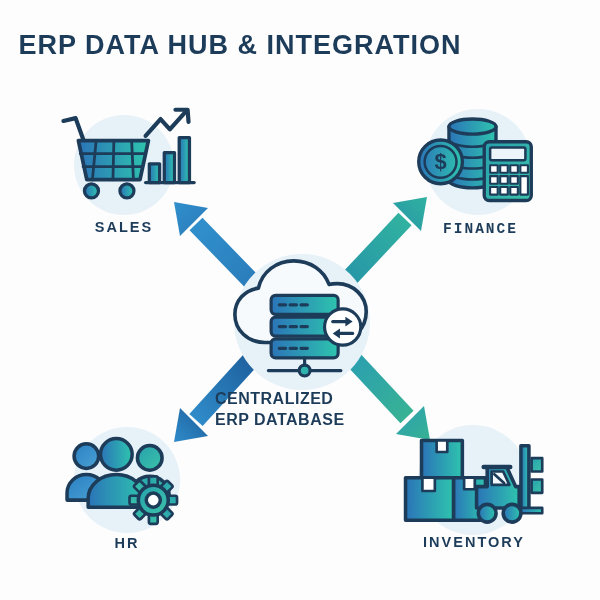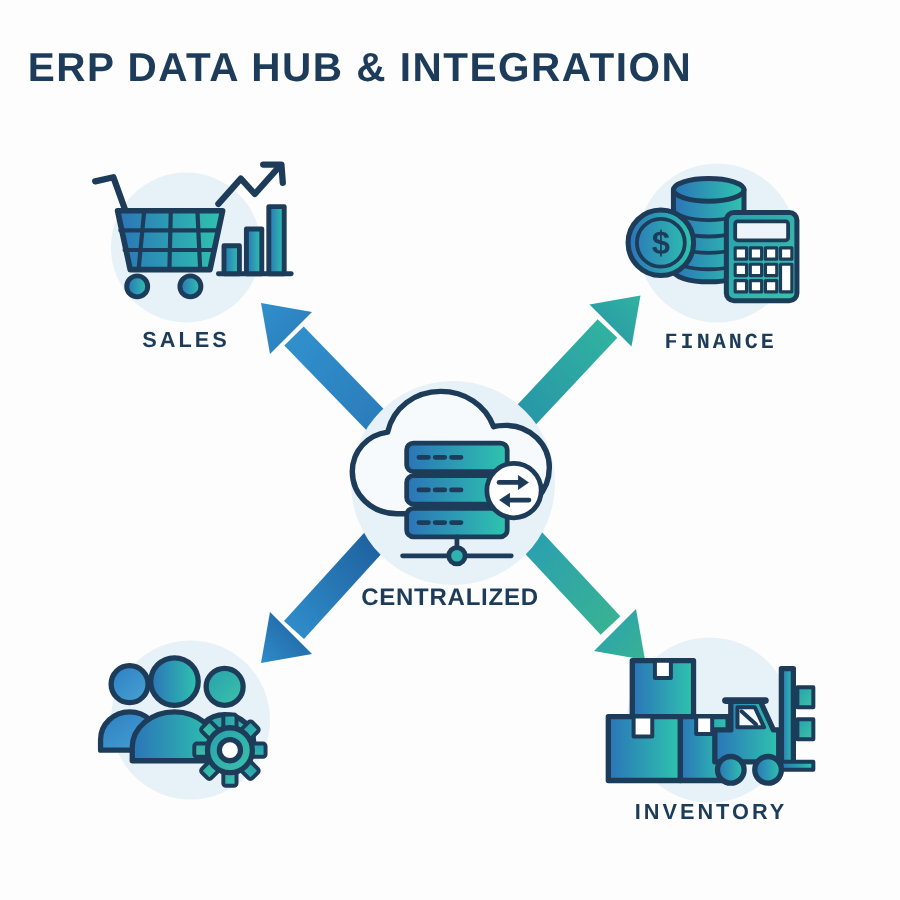--- a/index.html
+++ b/index.html
@@ -13,21 +13,21 @@
   }
   .bubble{
     position:absolute;border-radius:50%;background:#e7f1f8;
   }
   .icon-svg{position:absolute;}
   .module-label{
     position:absolute;text-align:center;font-size:14.5px;font-weight:700;
     letter-spacing:2px;color:#1d3c5a;
   }
   .center-label{
-    position:absolute;left:215px;top:389px;width:170px;text-align:center;
+    position:absolute;left:215px;top:389px;width:170px;text-align:left;
     font-size:16px;line-height:20.5px;font-weight:700;letter-spacing:.5px;color:#1d3c5a;
   }
   .arrows-layer{position:absolute;left:0;top:0;}
   svg *{vector-effect:none;}
 </style>
 </head>
 <body>
 
 <div class="canvas">
 
@@ -145,20 +145,21 @@
       <circle cx="89" cy="133" r="6" fill="#2fb3ae" stroke-width="3.5"></circle>
       <circle cx="131" cy="85" r="20" fill="#ffffff" stroke-width="3.5"></circle>
       <path d="M120,79 h16" fill="none" stroke-width="3.5"></path>
       <polygon points="142,79 134,73.5 134,84.5" fill="#1d3c5a" stroke="none"></polygon>
       <path d="M142,92 h-16" fill="none" stroke-width="3.5"></path>
       <polygon points="120,92 128,86.5 128,97.5" fill="#1d3c5a" stroke="none"></polygon>
     </g>
   </svg>
   <div class="center-label">
     <div>CENTRALIZED</div>
+    <div>ERP DATABASE</div>
   </div>
 
   <div class="bubble" style="left:74px;top:427px;width:106px;height:106px;"></div>
   <svg class="icon-svg" style="left:60px;top:426px;" width="132" height="106" viewBox="0 0 150 120">
     <g stroke="#1d3c5a" stroke-linejoin="round" stroke-linecap="round">
       <circle cx="30" cy="34" r="14" fill="url(#gB)" stroke-width="4"></circle>
       <path d="M8,84 v-8 a22,21 0 0 1 44,0 v8 z" fill="url(#gB)" stroke-width="4"></path>
       <circle cx="102" cy="36" r="14" fill="url(#gT)" stroke-width="4"></circle>
       <path d="M80,84 v-6 a22,21 0 0 1 44,0 v6 z" fill="url(#gT)" stroke-width="4"></path>
       <circle cx="64" cy="32" r="18" fill="url(#gBT)" stroke-width="4"></circle>
@@ -168,20 +169,21 @@
           <rect x="-5" y="-27" width="10" height="54" rx="2"></rect>
           <rect x="-5" y="-27" width="10" height="54" rx="2" transform="rotate(45)"></rect>
           <rect x="-5" y="-27" width="10" height="54" rx="2" transform="rotate(90)"></rect>
           <rect x="-5" y="-27" width="10" height="54" rx="2" transform="rotate(135)"></rect>
         </g>
         <circle r="17" fill="url(#gT)" stroke-width="4"></circle>
         <circle r="8" fill="#ffffff" stroke-width="4"></circle>
       </g>
     </g>
   </svg>
+  <div class="module-label" style="left:57px;top:535px;width:140px;">HR</div>
 
   <div class="bubble" style="left:418px;top:425px;width:110px;height:110px;"></div>
   <svg class="icon-svg" style="left:402px;top:426px;" width="142" height="107" viewBox="0 0 160 120">
     <g stroke="#1d3c5a" stroke-linejoin="round" stroke-linecap="round">
       <rect x="22" y="16" width="46" height="42" fill="url(#gBT)" stroke-width="4"></rect>
       <rect x="39" y="16" width="12" height="13" fill="#ffffff" stroke-width="3"></rect>
       <rect x="58" y="58" width="36" height="48" fill="url(#gBT)" stroke-width="4"></rect>
       <rect x="70" y="58" width="12" height="13" fill="#ffffff" stroke-width="3"></rect>
       <rect x="4" y="58" width="54" height="48" fill="url(#gBT)" stroke-width="4"></rect>
       <rect x="23" y="58" width="14" height="15" fill="#ffffff" stroke-width="3"></rect>

